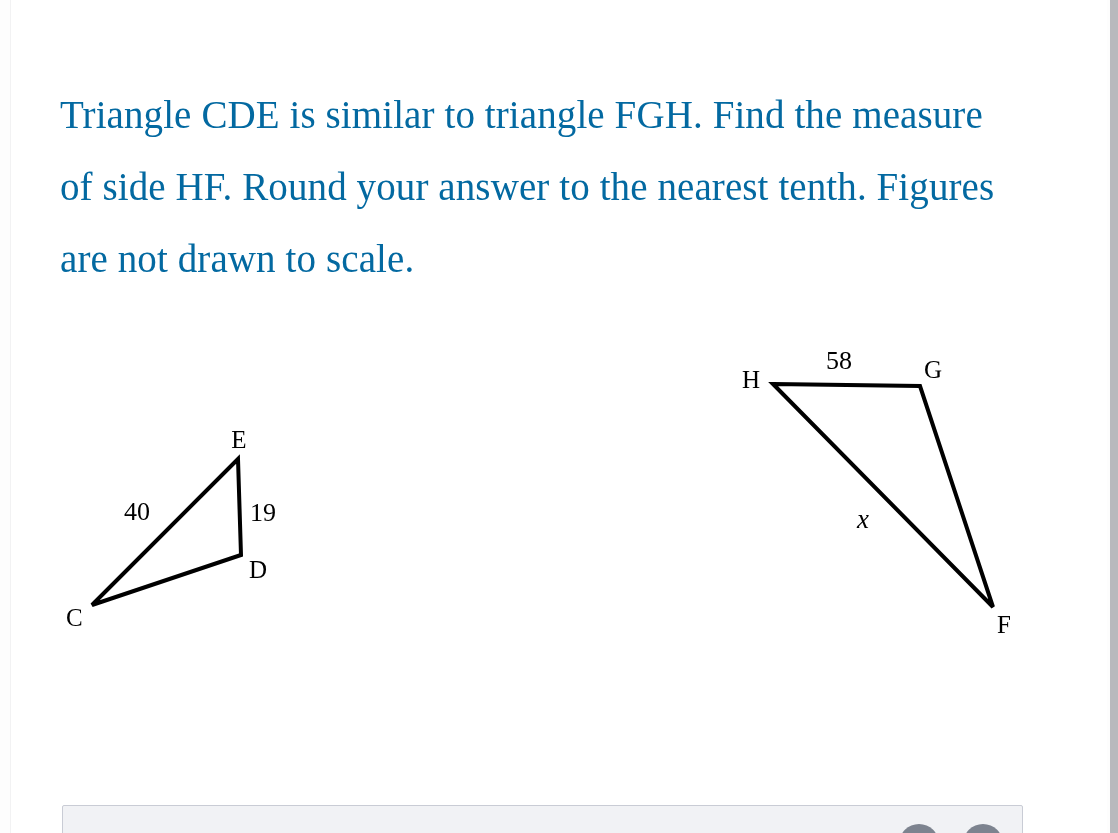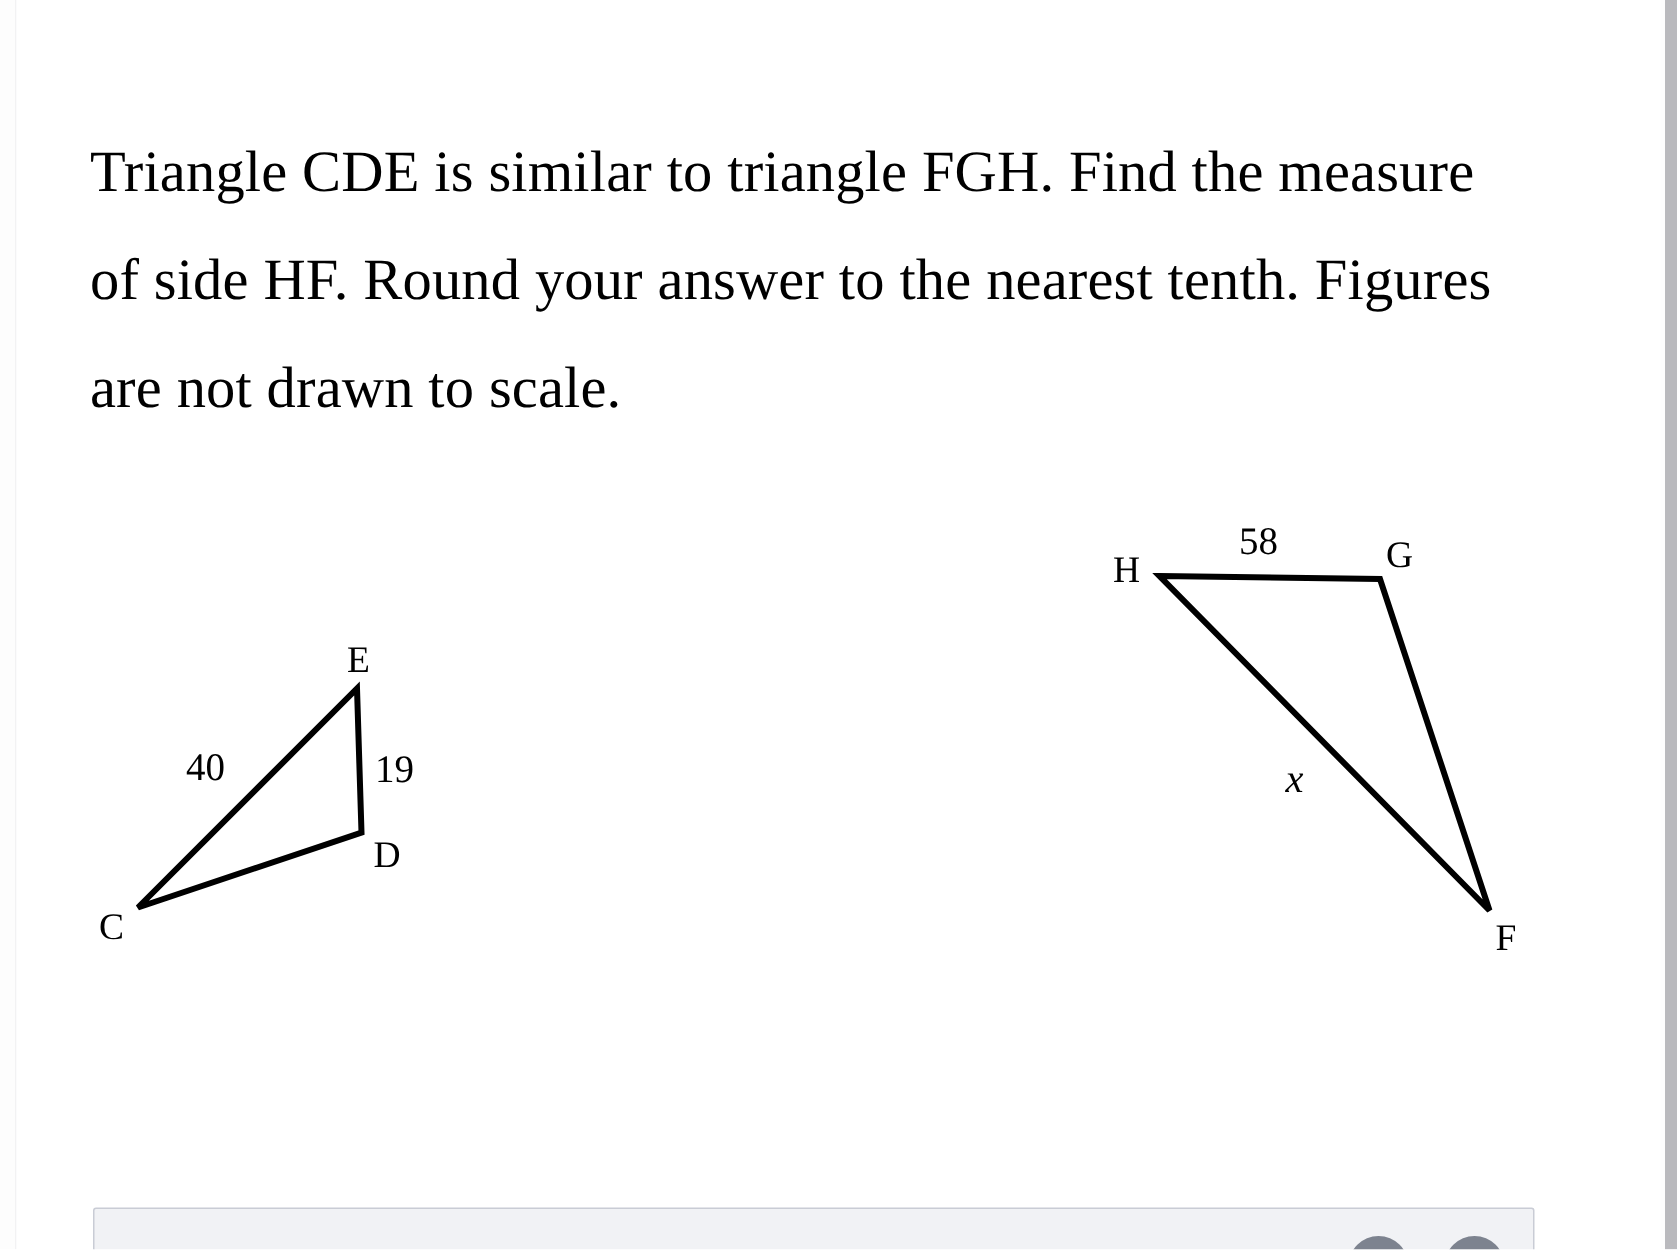--- a/index.html
+++ b/index.html
@@ -63,21 +63,21 @@
     height: 833px;
     background: #b9b9bd;
   }
 
   
   #prompt {
     position: absolute;
     left: 60px;
     top: 40px;
     width: 960px;
-    color: #000000;
+    color: #0369a1;
     font-size: 39px;
     line-height: 72px;
     letter-spacing: 0.1px;
     font-family: "Liberation Serif", "DejaVu Serif", serif;
   }
 
   
   #figures {
     position: absolute;
     left: 0;

